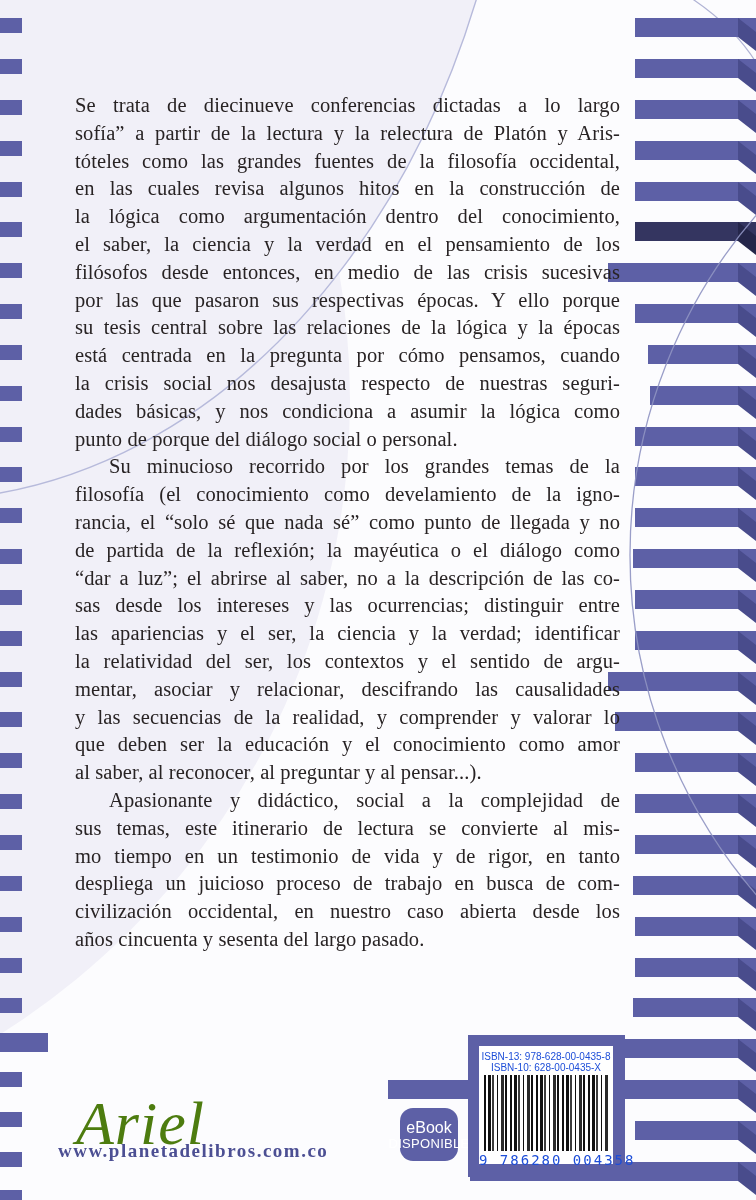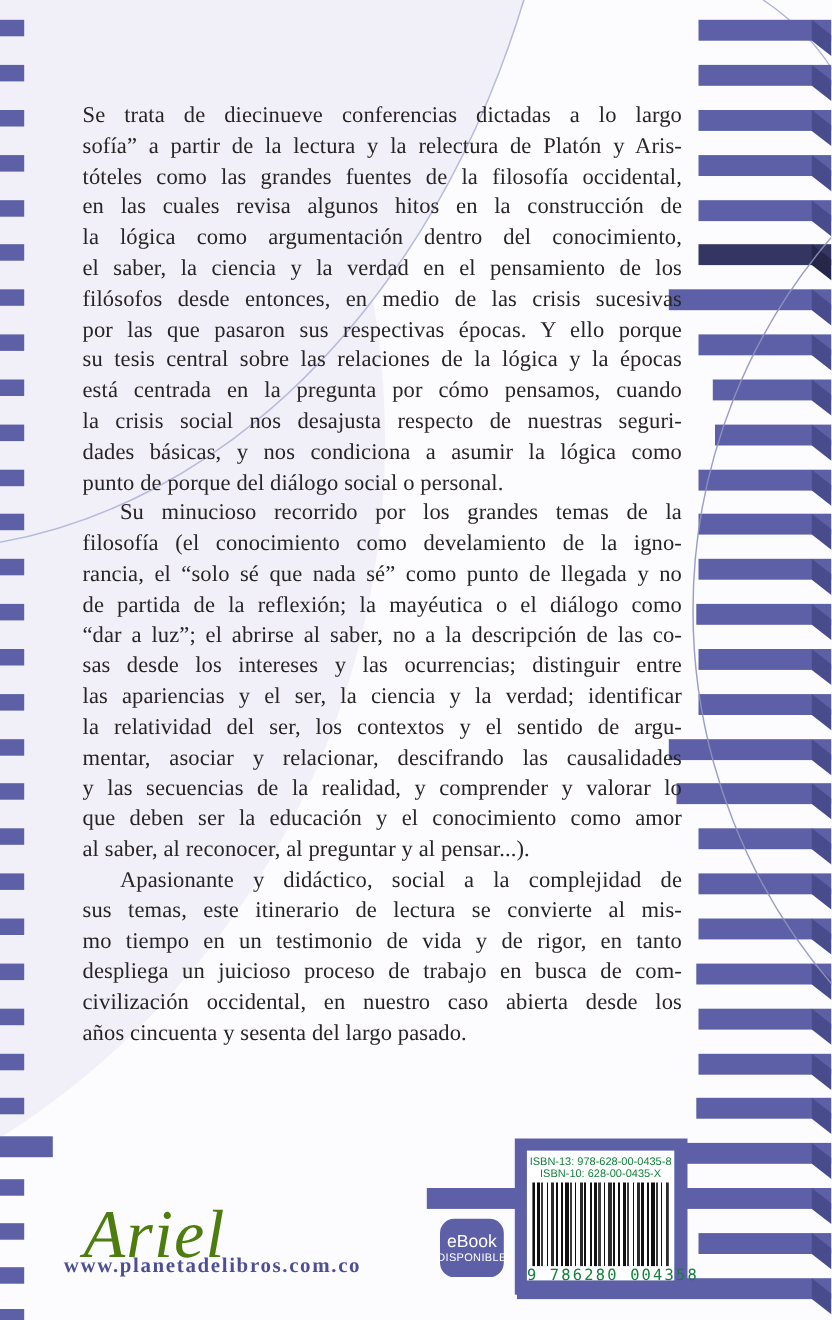--- a/index.html
+++ b/index.html
@@ -44,30 +44,30 @@
     font-weight:bold;font-size:19px;color:#4c4f93;letter-spacing:1.5px;
   }
   
   .ebook{
     position:absolute;left:400px;top:1108px;width:58px;height:53px;
     background:#5d60a6;border-radius:13px;z-index:3;
     display:flex;flex-direction:column;align-items:center;justify-content:center;
     color:#fff;font-family:"Liberation Sans", sans-serif;
   }
   .ebook .t{font-size:16px;line-height:17px;}
-  .ebook .s{font-size:10px;letter-spacing:.3px;}
+  .ebook .s{font-size:13px;letter-spacing:.3px;}
   
   .barcode-wrap{
     position:absolute;left:468px;top:1035px;width:157px;height:142px;
     background:#5d60a6;z-index:3;
   }
   .barcode-box{
     position:absolute;left:11px;top:11px;width:134px;height:118px;
     background:#fff;
-    font-family:"Liberation Sans", sans-serif;color:#15803d;
+    font-family:"Liberation Sans", sans-serif;color:#1d4ed8;
     text-align:center;
   }
   .isbn{font-size:10px;line-height:11px;white-space:nowrap;}
   .isbn:first-child{margin-top:5px;}
   .bars{
     margin:2px auto 0 auto;width:124px;height:76px;
     background:
       repeating-linear-gradient(90deg,
         #101010 0 2px, #ffffff 2px 4px,
         #101010 4px 7px, #ffffff 7px 8px,

